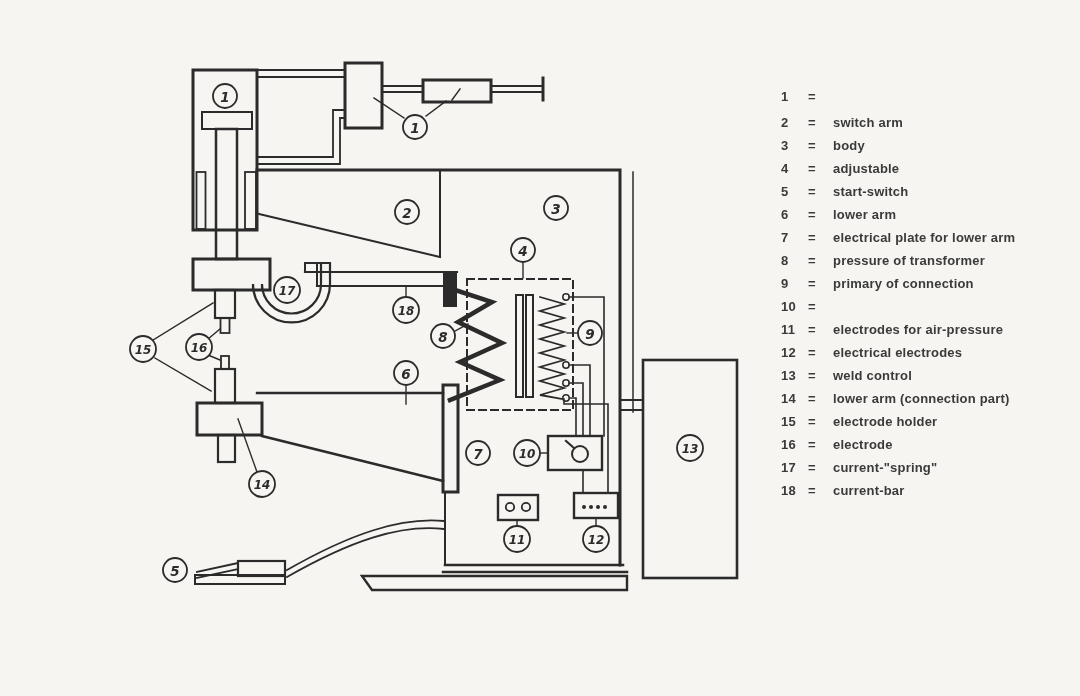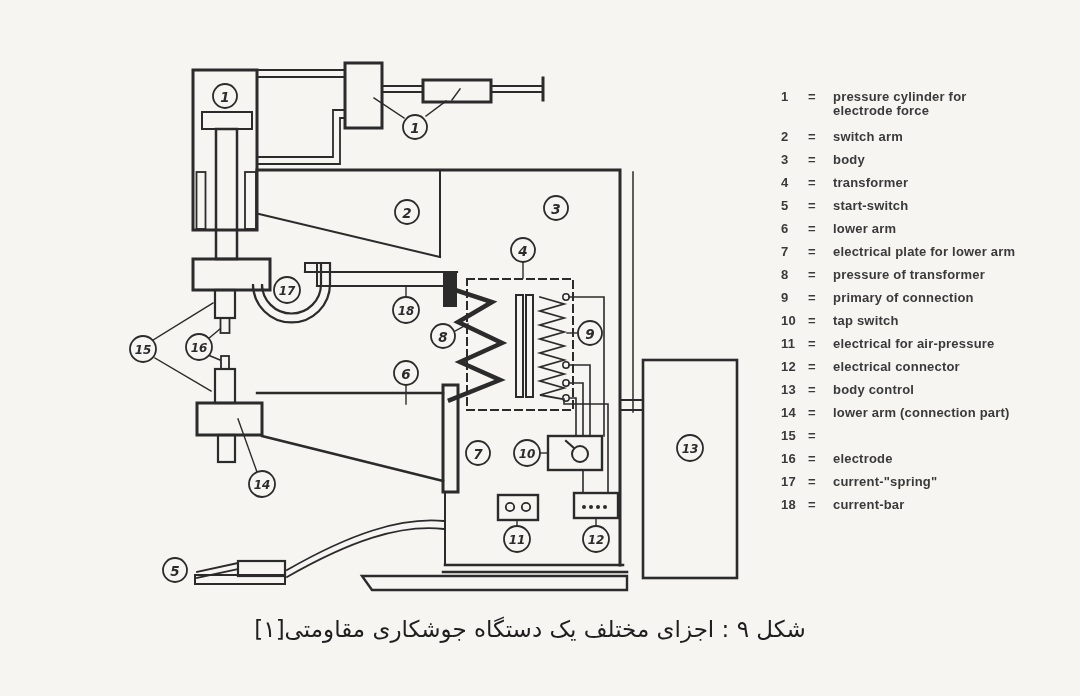--- a/index.html
+++ b/index.html
@@ -246,37 +246,35 @@
             <text x="406" y="311" text-anchor="middle" dominant-baseline="central" font-family="&quot;DejaVu Sans&quot;, sans-serif" font-style="italic" font-weight="bold" font-size="12" fill="#2b2b2b" stroke="none">18</text>
           </g>
         </g>
     </g>
   </svg>
 
   <div class="legend">
       <div class="legend-row">
         <span class="lg-num">1</span>
         <span class="lg-eq">=</span>
-        <span class="lg-label">pressure cylinder for
-electrode force</span>
       </div>
       <div class="legend-row">
         <span class="lg-num">2</span>
         <span class="lg-eq">=</span>
         <span class="lg-label">switch arm</span>
       </div>
       <div class="legend-row">
         <span class="lg-num">3</span>
         <span class="lg-eq">=</span>
         <span class="lg-label">body</span>
       </div>
       <div class="legend-row">
         <span class="lg-num">4</span>
         <span class="lg-eq">=</span>
-        <span class="lg-label">transformer</span>
+        <span class="lg-label">adjustable</span>
       </div>
       <div class="legend-row">
         <span class="lg-num">5</span>
         <span class="lg-eq">=</span>
         <span class="lg-label">start-switch</span>
       </div>
       <div class="legend-row">
         <span class="lg-num">6</span>
         <span class="lg-eq">=</span>
         <span class="lg-label">lower arm</span>
@@ -292,58 +290,57 @@
         <span class="lg-label">pressure of transformer</span>
       </div>
       <div class="legend-row">
         <span class="lg-num">9</span>
         <span class="lg-eq">=</span>
         <span class="lg-label">primary of connection</span>
       </div>
       <div class="legend-row">
         <span class="lg-num">10</span>
         <span class="lg-eq">=</span>
-        <span class="lg-label">tap switch</span>
       </div>
       <div class="legend-row">
         <span class="lg-num">11</span>
         <span class="lg-eq">=</span>
-        <span class="lg-label">electrical for air-pressure</span>
+        <span class="lg-label">electrodes for air-pressure</span>
       </div>
       <div class="legend-row">
         <span class="lg-num">12</span>
         <span class="lg-eq">=</span>
-        <span class="lg-label">electrical connector</span>
+        <span class="lg-label">electrical electrodes</span>
       </div>
       <div class="legend-row">
         <span class="lg-num">13</span>
         <span class="lg-eq">=</span>
-        <span class="lg-label">body control</span>
+        <span class="lg-label">weld control</span>
       </div>
       <div class="legend-row">
         <span class="lg-num">14</span>
         <span class="lg-eq">=</span>
         <span class="lg-label">lower arm (connection part)</span>
       </div>
       <div class="legend-row">
         <span class="lg-num">15</span>
         <span class="lg-eq">=</span>
+        <span class="lg-label">electrode holder</span>
       </div>
       <div class="legend-row">
         <span class="lg-num">16</span>
         <span class="lg-eq">=</span>
         <span class="lg-label">electrode</span>
       </div>
       <div class="legend-row">
         <span class="lg-num">17</span>
         <span class="lg-eq">=</span>
         <span class="lg-label">current-"spring"</span>
       </div>
       <div class="legend-row">
         <span class="lg-num">18</span>
         <span class="lg-eq">=</span>
         <span class="lg-label">current-bar</span>
       </div>
     </div>
 
-  <div class="caption">شکل ۹ : اجزای مختلف یک دستگاه جوشکاری مقاومتی[۱]</div>
 
 </div>
 
 </body></html>

